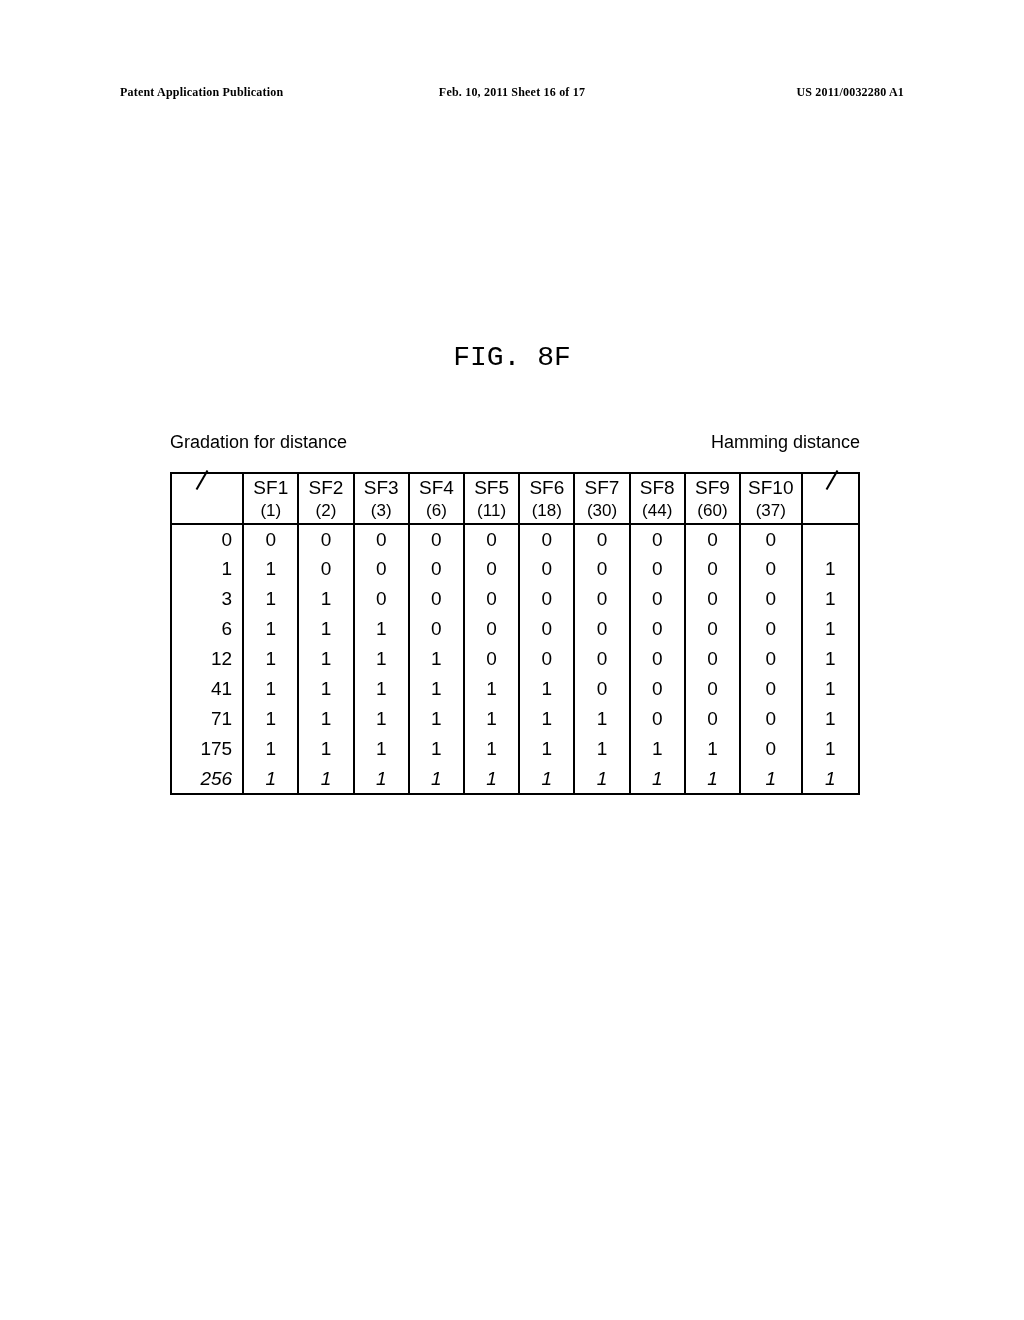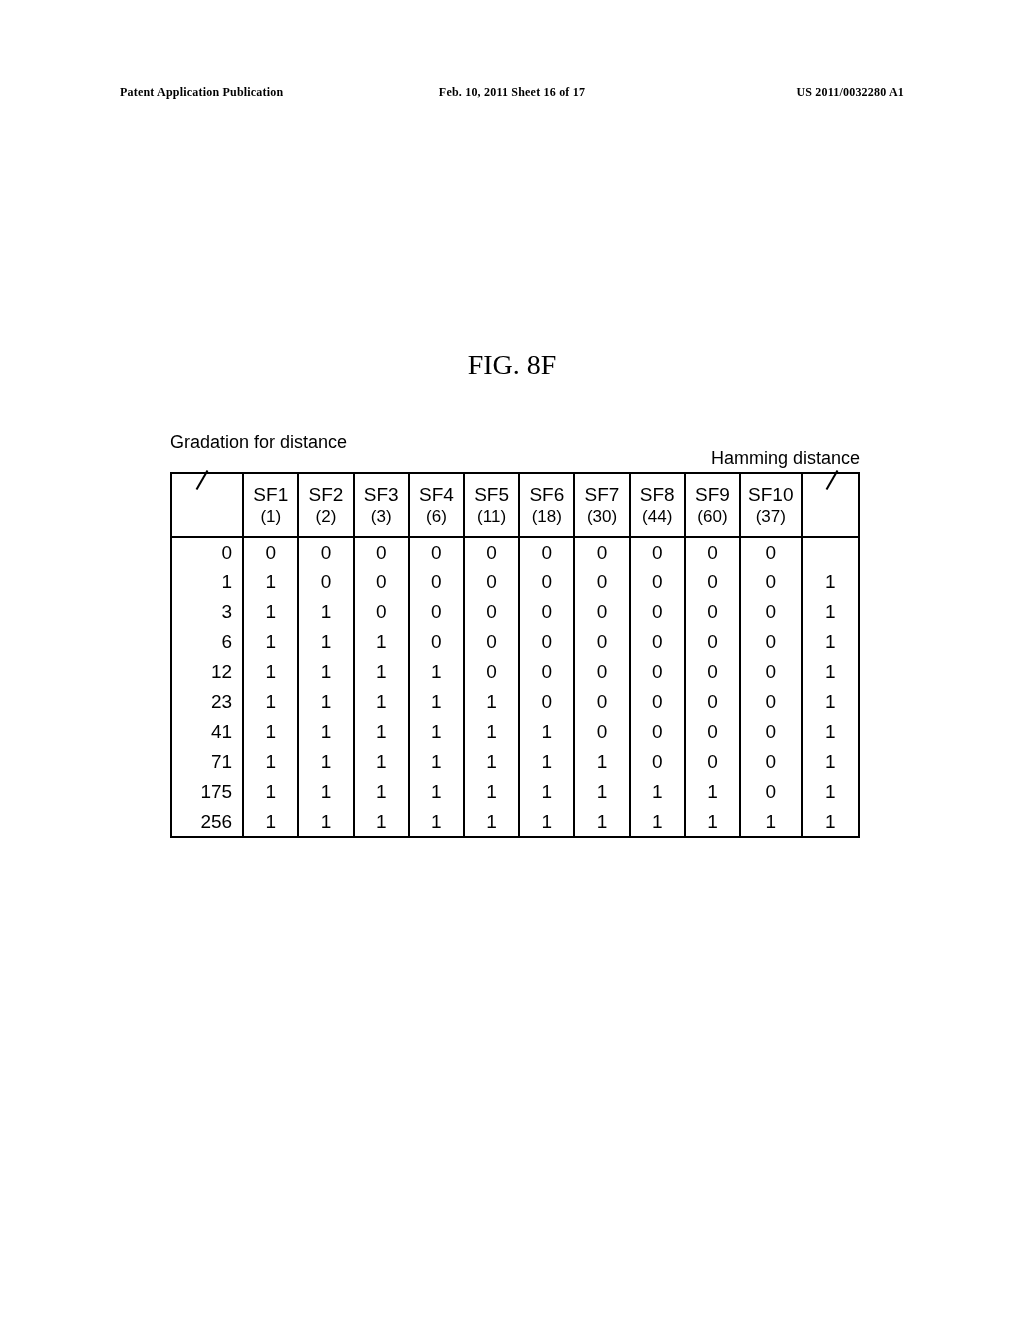--- a/index.html
+++ b/index.html
@@ -27,24 +27,24 @@
       font-weight: bold;
       letter-spacing: 0.2px;
     }
     .header-center {
       position: absolute;
       left: 50%;
       transform: translateX(-50%);
     }
     .figure-title {
       position: absolute;
-      top: 349px;
+      top: 342px;
       left: 50%;
       transform: translateX(-50%);
-      font-family: Liberation Serif, serif;
+      font-family: Liberation Mono, monospace;
       font-size: 28px;
       font-weight: normal;
     }
     .content {
       position: absolute;
       top: 432px;
       left: 170px;
       width: 690px;
       font-family: Arial, Helvetica, sans-serif;
     }
@@ -56,21 +56,20 @@
     .left-label {
       position: absolute;
       left: 0;
       top: 0;
     }
     .right-label {
       position: absolute;
       right: 0;
       top: 0;
       text-align: right;
-      margin-top: 16px;
     }
     .table-wrapper {
       position: relative;
     }
     .tick-left {
       position: absolute;
       top: -2px;
       left: 24px;
       width: 18px;
       height: 20px;
@@ -112,21 +111,21 @@
     th, td {
       text-align: center;
       vertical-align: middle;
       padding: 2px 4px;
     }
     thead th {
       border-left: 2px solid #000;
       border-right: 2px solid #000;
       border-top: 2px solid #000;
       border-bottom: 2px solid #000;
-      height: 64px;
+      height: 51px;
       line-height: 1.25;
       font-weight: normal;
     }
     thead th.first-col {
       border-top: 2px solid #000;
       border-bottom: 2px solid #000;
       border-left: 2px solid #000;
       border-right: 2px solid #000;
     }
     thead th.last-col {
@@ -145,20 +144,21 @@
       border-right: 2px solid #000;
       text-align: right;
       padding-right: 10px;
     }
     tbody td.last-col {
       border-right: 2px solid #000;
       border-left: 2px solid #000;
     }
     tbody tr:last-child td {
       border-bottom: 2px solid #000;
+      font-style: italic;
     }
     .col-grad { width: 68px; }
     .col-sf { width: 52px; }
     .col-sf10 { width: 58px; }
     .col-ham { width: 54px; }
     .sub {
       display: block;
       font-size: 17px;
     }
   </style>
@@ -277,34 +277,20 @@
             <td>1</td>
             <td>0</td>
             <td>0</td>
             <td>0</td>
             <td>0</td>
             <td>0</td>
             <td>0</td>
             <td class="last-col">1</td>
           </tr>
           <tr>
-            <td class="first-col">23</td>
-            <td>1</td>
-            <td>1</td>
-            <td>1</td>
-            <td>1</td>
-            <td>1</td>
-            <td>0</td>
-            <td>0</td>
-            <td>0</td>
-            <td>0</td>
-            <td>0</td>
-            <td class="last-col">1</td>
-          </tr>
-          <tr>
             <td class="first-col">41</td>
             <td>1</td>
             <td>1</td>
             <td>1</td>
             <td>1</td>
             <td>1</td>
             <td>1</td>
             <td>0</td>
             <td>0</td>
             <td>0</td>

